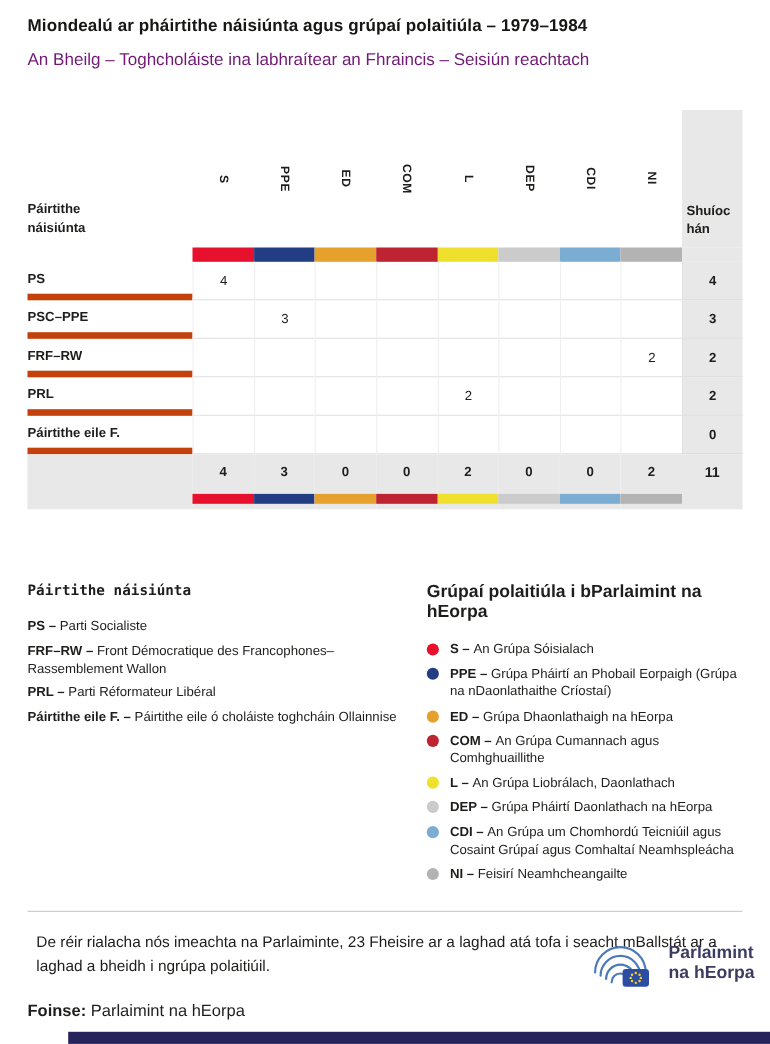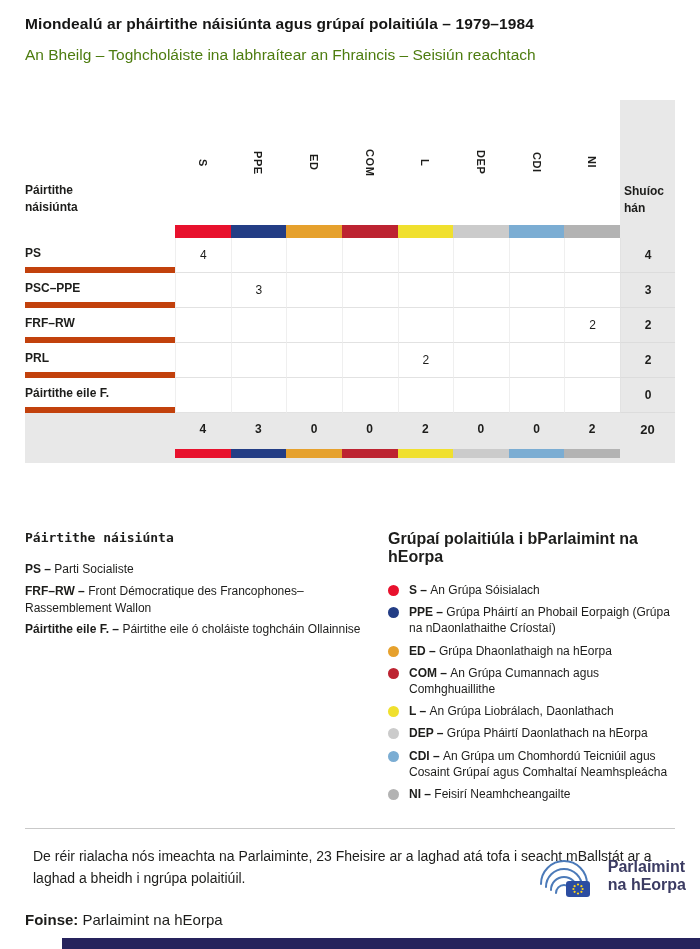--- a/index.html
+++ b/index.html
@@ -2,21 +2,21 @@
 <html><head>
 <meta charset="utf-8">
 <style>
   html, body { margin: 0; padding: 0; background: #fff; }
   body { width: 700px; height: 949px; font-family: "Liberation Sans", sans-serif; color: #1d1d1b; }
   .page { position: relative; width: 700px; height: 949px; overflow: hidden; background: #fff; }
 
   
   .hdr { position: absolute; top: 15px; left: 25px; right: 13px; }
   .hdr h1 { margin: 0 0 13px 0; font-size: 15.5px; font-weight: 700; letter-spacing: .1px; color: #161615; }
-  .hdr h2 { margin: 0; font-size: 15.5px; font-weight: 400; color: #4d7c0f; }
+  .hdr h2 { margin: 0; font-size: 15.5px; font-weight: 400; color: #701a75; }
 
   
   .ep-table { position: absolute; top: 100px; left: 25px; width: 650px;
               display: grid; grid-template-columns: 150px repeat(8, 1fr) 55px; }
   .c { display: flex; align-items: center; justify-content: center; font-size: 12px; box-sizing: border-box; }
   .h-label { height: 125px; align-items: flex-end; justify-content: flex-start; padding-bottom: 9px; }
   .h-label-text { width: 75px; font-weight: 700; line-height: 17px; }
   .h-group { height: 125px; }
   .vlabel { writing-mode: vertical-rl; font-weight: 700; font-size: 11px; letter-spacing: .6px; }
   .h-seats { height: 125px; background: #e8e8e8; font-weight: 700; align-items: flex-end;
@@ -179,29 +179,30 @@
         <div class="tbar" style="background: rgb(203, 203, 203);"></div>
       </div>
       <div class="c total-val">
         <span>0</span>
         <div class="tbar" style="background: rgb(123, 173, 211);"></div>
       </div>
       <div class="c total-val">
         <span>2</span>
         <div class="tbar" style="background: rgb(179, 179, 179);"></div>
       </div>
-      <div class="c grand-total">20</div>
+      <div class="c grand-total">11</div>
     </div>
 
   <section class="legend">
     <div class="legend-left">
       <h3>Páirtithe náisiúnta</h3>
       <div>
           <p class="p-item"><b>PS – </b><span>Parti Socialiste</span></p>
           <p class="p-item"><b>FRF–RW – </b><span>Front Démocratique des Francophones– Rassemblement Wallon</span></p>
+          <p class="p-item"><b>PRL – </b><span>Parti Réformateur Libéral</span></p>
           <p class="p-item"><b>Páirtithe eile F. – </b><span>Páirtithe eile ó choláiste toghcháin Ollainnise</span></p>
         </div>
     </div>
     <div class="legend-right">
       <h3>Grúpaí polaitiúla i bParlaimint na hEorpa</h3>
       <div>
           <div class="g-item">
             <span class="g-dot" style="background: rgb(232, 17, 45);"></span>
             <div class="g-text"><b>S – </b><span>An Grúpa Sóisialach</span></div>
           </div>

